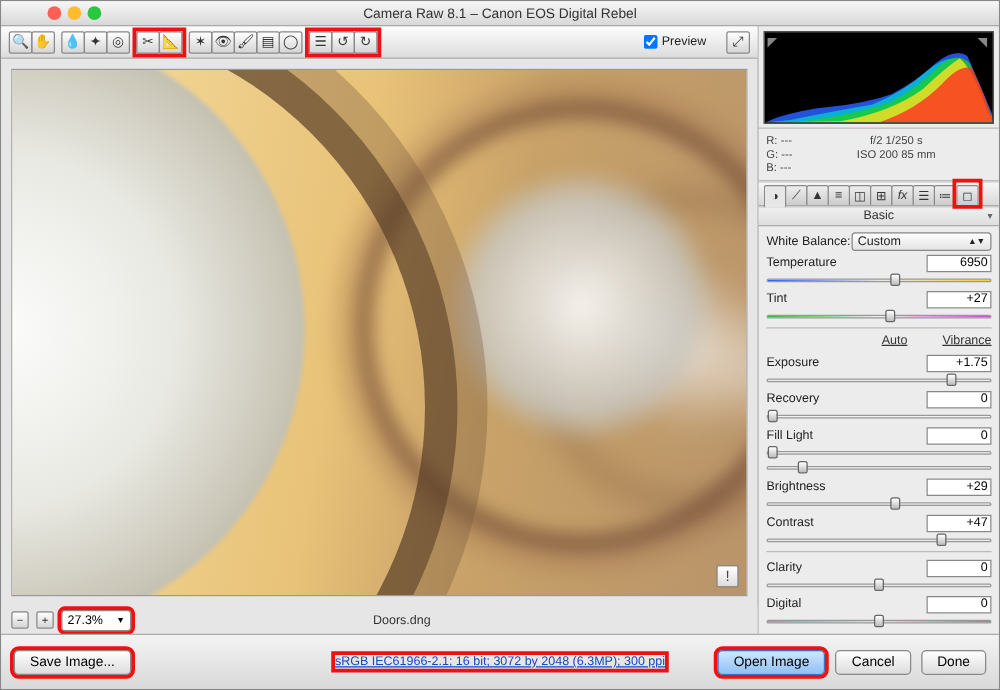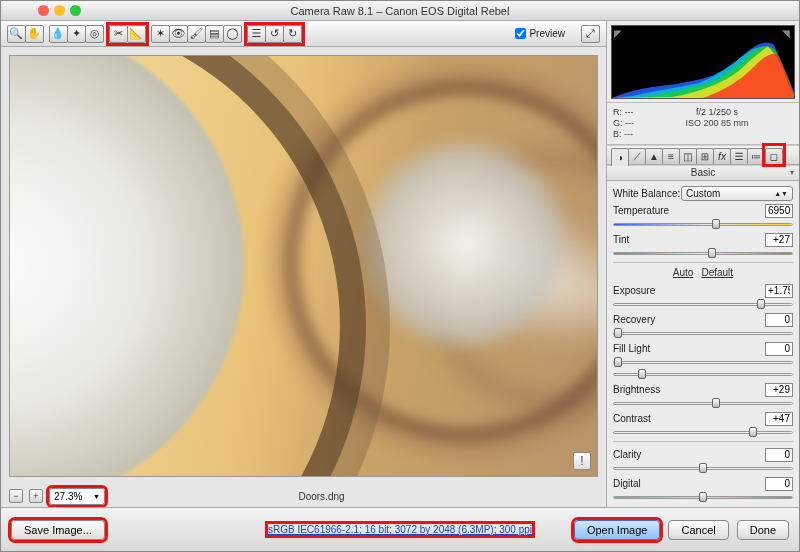--- a/index.html
+++ b/index.html
@@ -53,31 +53,31 @@
   .info .vals { flex:1; text-align:center; line-height:11px; }
   .tabrow { height: 20px; background: linear-gradient(#f6f6f6,#d9d9d9); border-top:1px solid #ccc; border-bottom:1px solid #aaa; display:flex; padding: 0 4px; position:relative; }
   .tab { width: 18px; height: 16px; margin-top:2px; margin-right:0; background: linear-gradient(#eee,#ccc); border:1px solid #888; border-bottom:none; border-radius: 2px 2px 0 0; display:flex; align-items:center; justify-content:center; font-size:10px; color:#333; }
   .tab + .tab { margin-left:-1px; }
   .tab.active { background:#e7e7e7; height:18px; }
   .panelhdr { height: 16px; background: linear-gradient(#f0f0f0,#dedede); border-top:1px solid #ccc; border-bottom:1px solid #aaa; text-align:left; font-size:10px; line-height:16px; color:#333; display:flex; align-items:center; justify-content:center; gap:4px;}
   .panelhdr .chev { font-size:8px; color:#666;}
   .panelbody { flex:1; overflow-y:auto; padding: 4px 6px; }
   .row { display:flex; align-items:center; height: 17px; font-size:10px; color:#222; }
   .row .lbl { flex: 0 0 60px; }
-  .row .val { width: 28px; height: 14px; border:1px solid #888; background:#fff; text-align:right; padding: 0 2px; font-size:10px; line-height:12px; }
+  .row .val { width: 52px; height: 14px; border:1px solid #888; background:#fff; text-align:right; padding: 0 2px; font-size:10px; line-height:12px; }
   .row .sel { flex:1; height:15px; border:1px solid #888; border-radius:3px; background:linear-gradient(#fff,#e3e3e3); padding:0 4px; display:flex; align-items:center; justify-content:space-between; font-size:10px; }
   .slider { position:relative; height: 10px; margin-bottom: 2px; }
   .track { position:absolute; left:0; right:0; top:4px; height:3px; border:1px solid #999; border-radius:2px; }
   .track.temp { background: linear-gradient(90deg,#2a5fff,#e5e5e5,#ffcc33); }
   .track.tint { background: linear-gradient(90deg,#2fba3b,#eee,#d245d2); }
   .track.vib { background: linear-gradient(90deg,#7aa,#ddd,#c68); }
   .track.plain { background: linear-gradient(#fff,#ddd); }
   .thumb { position:absolute; top:0; width:8px; height:10px; background:linear-gradient(#fff,#bbb); border:1px solid #666; border-radius:2px; transform:translateX(-50%); }
   .hr { height:1px; background:#bbb; margin: 4px 0; }
-  .autodef { display:flex; justify-content:center; gap:8px; font-size:10px; margin: 3px 0 4px; }
+  .autodef { display:flex; justify-content:flex-end; gap:28px; font-size:10px; margin: 3px 0 4px; }
   .autodef span { text-decoration: underline; color:#333; }
 </style>
 </head>
 <body>
 
 <div class="window">
 
   <div class="titlebar">
     <div class="traffic">
       <div class="tl r"></div>
@@ -218,21 +218,21 @@
           <input class="val" value="+27" style="">
         </div>
         <div class="slider">
             <div class="track tint"></div>
             <div class="thumb" style="left: 55%;"></div>
           </div>
 
         <div class="hr"></div>
         <div class="autodef">
           <span>Auto</span>
-          <span>Default</span>
+          <span>Vibrance</span>
         </div>
 
         <div class="row">
             <div class="lbl">Exposure</div>
             <div style="flex:1"></div>
             <input class="val" value="+1.75" style="">
           </div>
         <div class="slider">
             <div class="track plain"></div>
             <div class="thumb" style="left: 82%;"></div>

